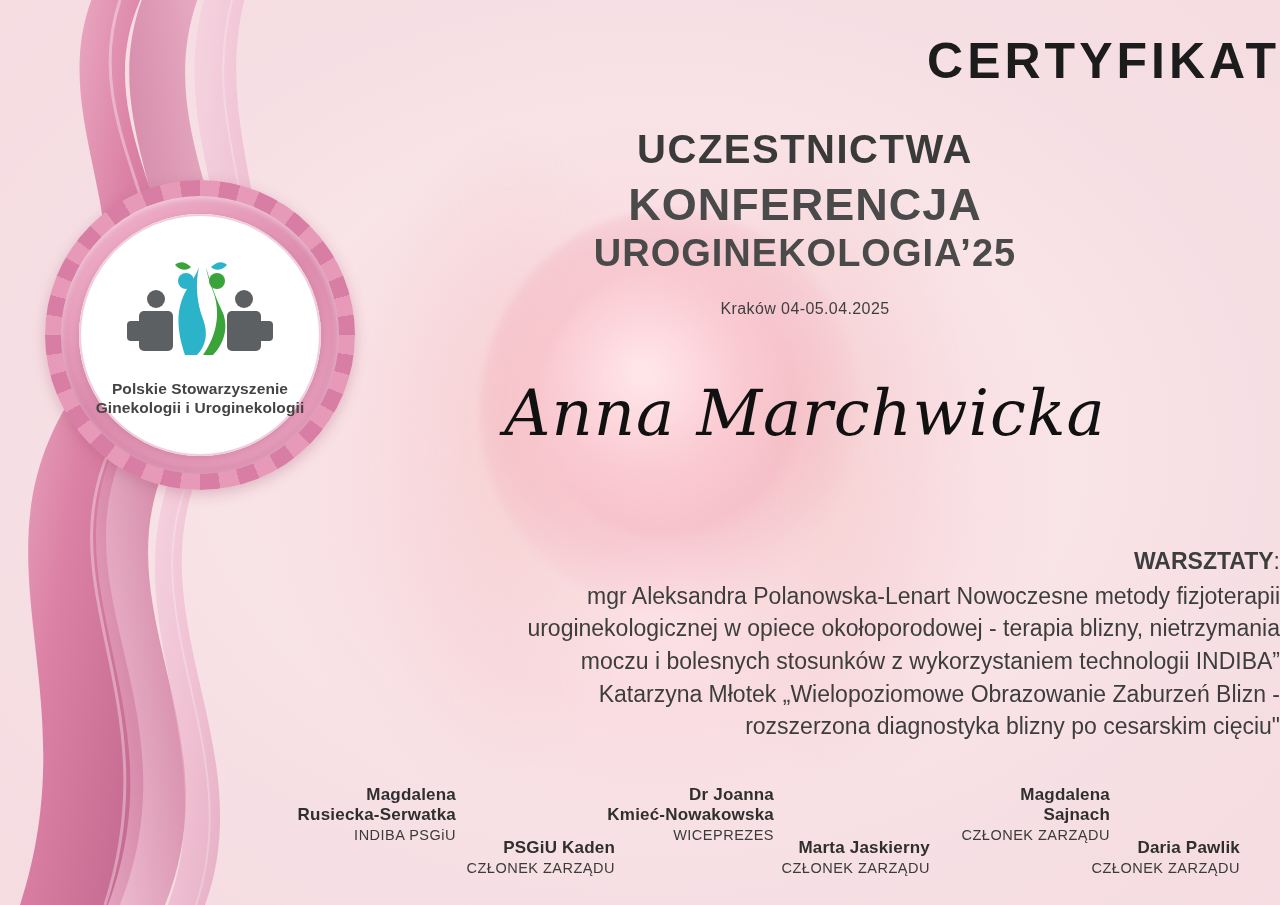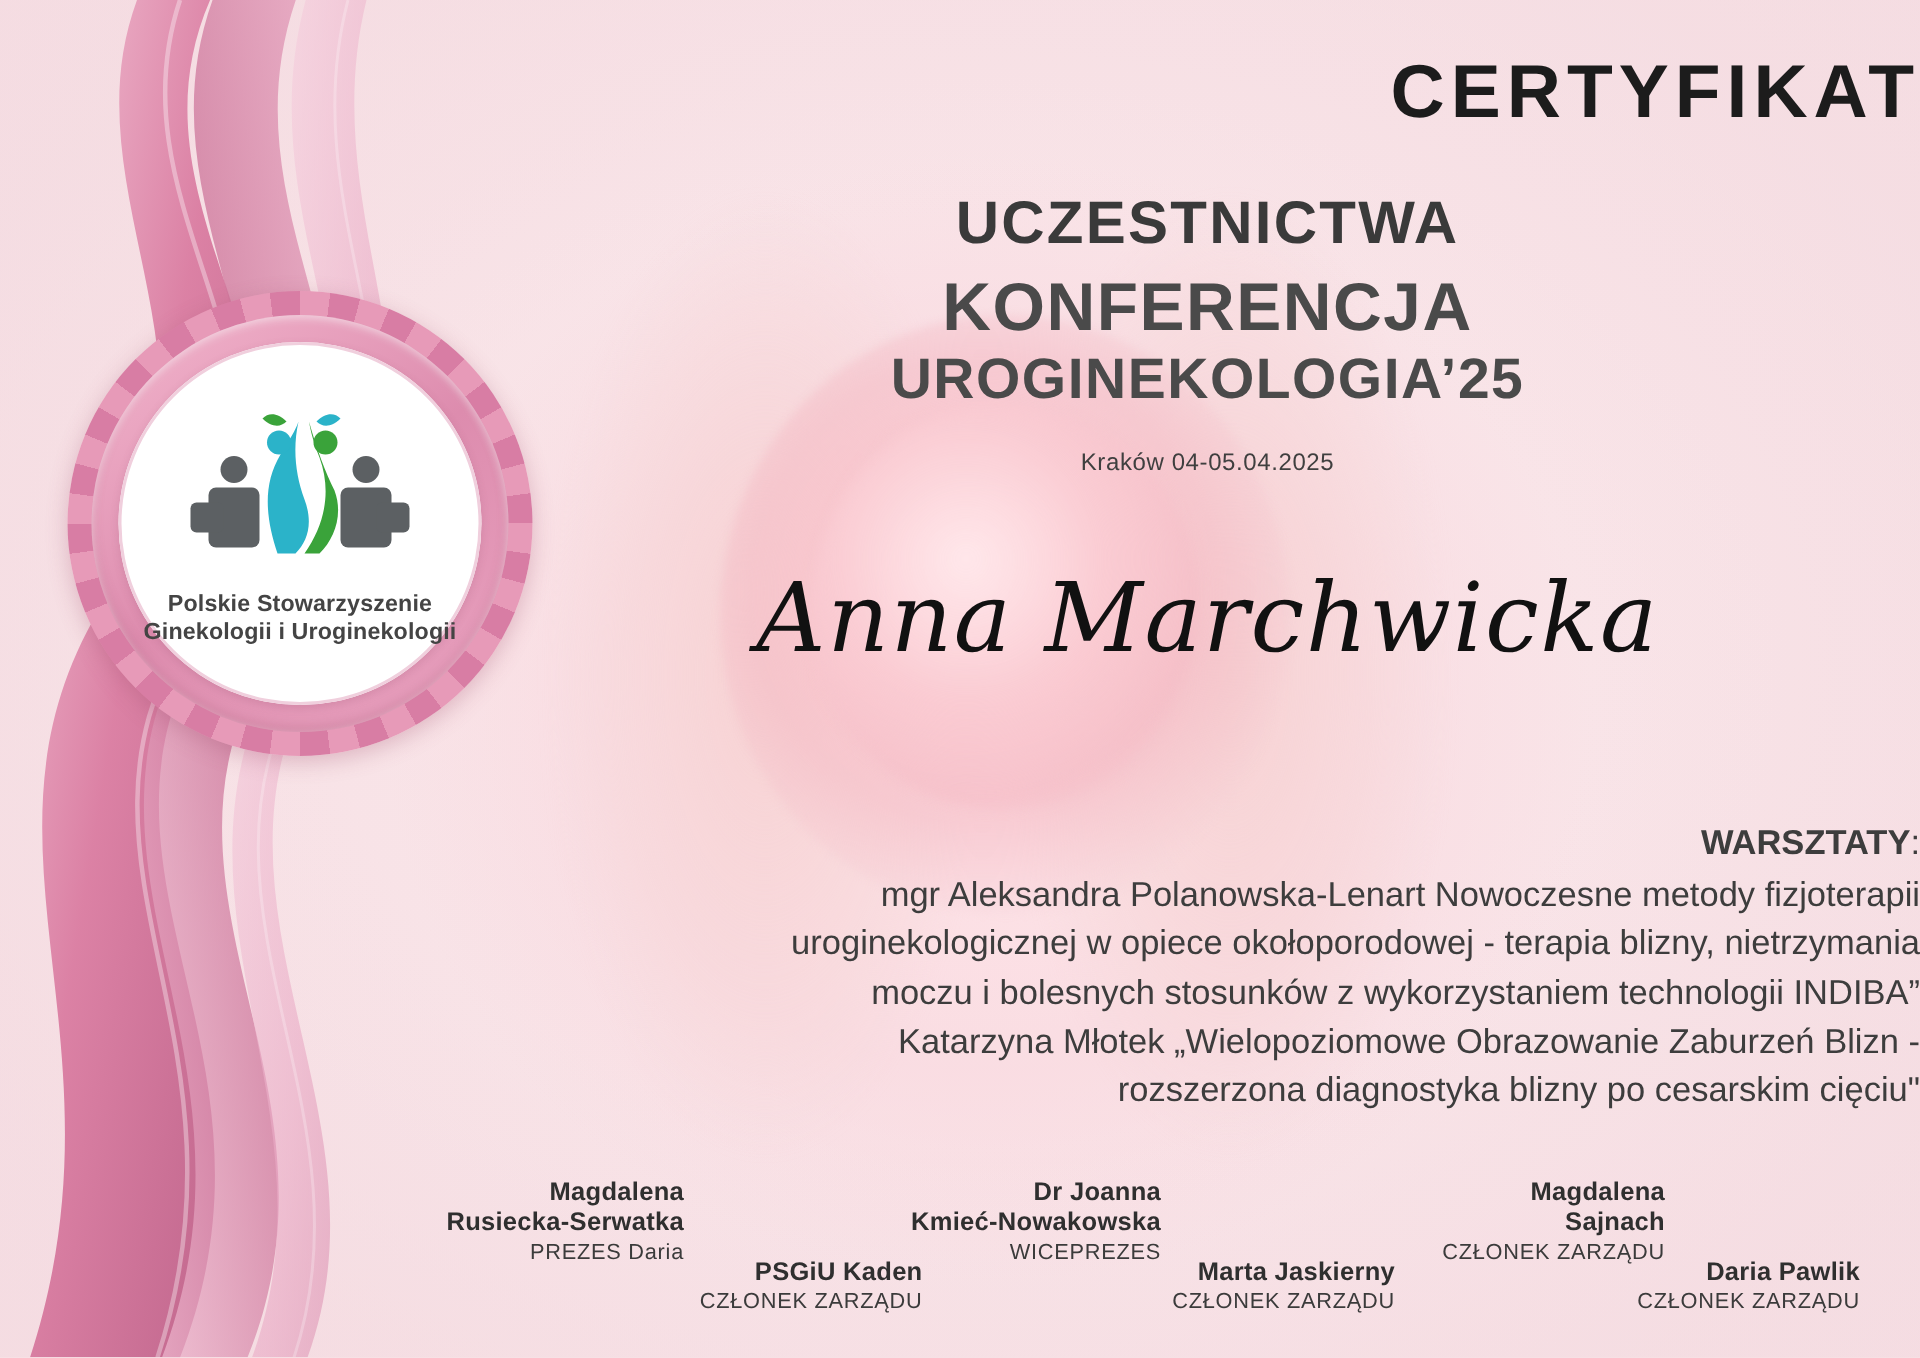--- a/index.html
+++ b/index.html
@@ -63,21 +63,21 @@
 
   
   .ribbon-wrap {
     position: absolute; left: 0; top: 0; width: 360px; height: 905px;
     pointer-events: none;
   }
 
   
   .seal {
     position: absolute;
-    left: 45px; top: 194px;
+    left: 45px; top: 180px;
     width: 310px; height: 310px;
   }
   .seal-scallop {
     position: absolute; inset: 0;
     border-radius: 50%;
     background:
       repeating-conic-gradient(from 0deg,
         #e79ab8 0deg 7.5deg,
         #d87da4 7.5deg 15deg);
     box-shadow: 0 4px 14px rgba(160,80,110,0.30);
@@ -294,21 +294,21 @@
     </div>
   </div>
 
   <div class="signatures">
 
     <div class="sig sig-1">
       <div class="sig-name">
         <div>Magdalena</div>
         <div>Rusiecka-Serwatka</div>
       </div>
-      <div class="sig-role">PREZES Daria</div>
+      <div class="sig-role">INDIBA PSGiU</div>
     </div>
 
     <div class="sig sig-2">
       <div class="sig-name">
         <div>Dr Joanna</div>
         <div>Kmieć-Nowakowska</div>
       </div>
       <div class="sig-role">WICEPREZES</div>
     </div>
 

